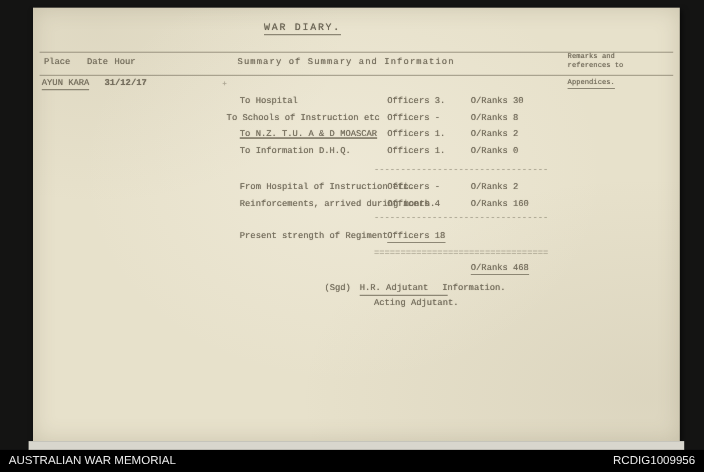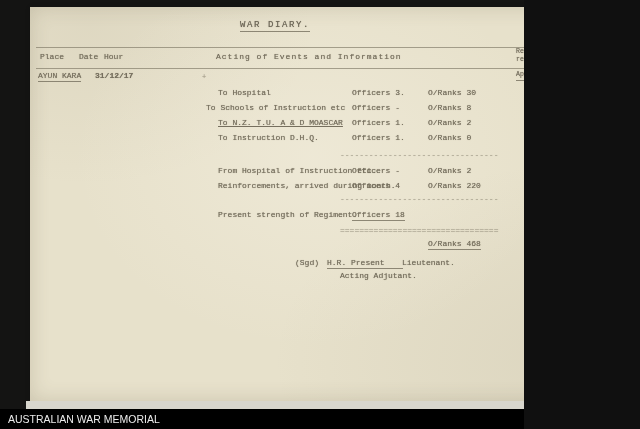--- a/index.html
+++ b/index.html
@@ -1,16 +1,16 @@
 <!DOCTYPE html>
 <html><head>
 <meta charset="utf-8">
 <style>
   html,body{margin:0;padding:0;background:#101010;}
-  .stage{position:relative;width:524px;height:429px;background:#141413;overflow:hidden;
+  .stage{position:relative;width:640px;height:429px;background:#141413;overflow:hidden;
          font-family:"Liberation Mono","DejaVu Sans Mono",monospace;}
   
   .paper{position:absolute;left:30px;top:7px;width:588px;height:394px;
          background:#e7e1cb;
          background-image:
            radial-gradient(ellipse at 48% 38%, rgba(243,238,222,.55) 0%, rgba(0,0,0,0) 55%),
            radial-gradient(ellipse at 10% 5%, rgba(150,140,115,.10) 0%, rgba(0,0,0,0) 30%),
            radial-gradient(ellipse at 95% 90%, rgba(140,130,105,.12) 0%, rgba(0,0,0,0) 40%);
          box-shadow: inset 0 0 20px rgba(95,85,60,.20), 2px 2px 5px rgba(0,0,0,.55);
          color:#766f5e;}
@@ -40,21 +40,21 @@
   <div class="paper">
 
     <div class="ink-dark t9 u" style="left:210px;top:13px;letter-spacing:1.6px;">WAR DIARY.</div>
 
     <div class="rule" style="left:6px;top:40px;width:576px;"></div>
     <div class="rule" style="left:6px;top:61px;width:576px;"></div>
 
     <div class="ink t8" style="left:10px;top:45px;">Place</div>
     <div class="ink t8" style="left:49px;top:45px;">Date</div>
     <div class="ink t8" style="left:74px;top:45px;font-family:Liberation Mono, monospace;">Hour</div>
-    <div class="ink t8" style="left:186px;top:45px;letter-spacing:1px;">Acting of Events and Information</div>
+    <div class="ink t8" style="left:186px;top:45px;letter-spacing:1px;">Summary of Summary and Information</div>
     <div style="left:486px;top:41px;">
       <div class="ink t7" style="position:static;">Remarks and</div>
       <div class="ink t7" style="position:static;">references to</div>
       <div class="ink t7 u" style="position:static;display:inline-block;">Appendices.</div>
     </div>
 
     <div class="ink t8 u" style="left:8px;top:64px;">AYUN KARA</div>
     <div class="ink t8" style="left:65px;top:64px;font-weight:bold;">31/12/17</div>
     <div class="ink t8 faint" style="left:172px;top:66px;font-size:7px;">+</div>
 
@@ -63,45 +63,45 @@
     <div class="ink t8" style="left:398px;top:81px;">O/Ranks 30</div>
 
     <div class="ink t8" style="left:176px;top:96px;text-align:center;">To Schools of Instruction etc</div>
     <div class="ink t8" style="left:322px;top:96px;">Officers -</div>
     <div class="ink t8" style="left:398px;top:96px;">O/Ranks 8</div>
 
     <div class="ink t8" style="left:188px;top:111px;text-decoration:underline;">To N.Z. T.U. A &amp; D MOASCAR</div>
     <div class="ink t8" style="left:322px;top:111px;">Officers 1.</div>
     <div class="ink t8" style="left:398px;top:111px;">O/Ranks 2</div>
 
-    <div class="ink t8" style="left:188px;top:126px;">To Instruction D.H.Q.</div>
+    <div class="ink t8" style="left:188px;top:126px;">To Information D.H.Q.</div>
     <div class="ink t8" style="left:322px;top:126px;">Officers 1.</div>
     <div class="ink t8" style="left:398px;top:126px;">O/Ranks 0</div>
 
     <div class="ink t8 faint" style="left:310px;top:143px;">---------------------------------</div>
 
     <div class="ink t8" style="left:188px;top:159px;">From Hospital of Instruction etc.</div>
     <div class="ink t8" style="left:322px;top:159px;">Officers -</div>
     <div class="ink t8" style="left:398px;top:159px;">O/Ranks 2</div>
 
     <div class="ink t8" style="left:188px;top:174px;">Reinforcements, arrived during month.</div>
     <div class="ink t8" style="left:322px;top:174px;">Officers 4</div>
-    <div class="ink t8" style="left:398px;top:174px;">O/Ranks 220</div>
+    <div class="ink t8" style="left:398px;top:174px;">O/Ranks 160</div>
 
     <div class="ink t8 faint" style="left:310px;top:187px;">---------------------------------</div>
 
     <div class="ink t8" style="left:188px;top:203px;">Present strength of Regiment.</div>
     <div class="ink t8 u" style="left:322px;top:203px;">Officers 18</div>
     <div class="ink t8 u" style="left:398px;top:203px;margin-top:29px;">O/Ranks 468</div>
 
     <div class="ink t8 faint" style="left:310px;top:219px;">=================================</div>
 
     <div class="ink t8" style="left:265px;top:251px;">(Sgd)</div>
-    <div class="ink t8 u" style="left:297px;top:251px;padding-right:18px;">H.R. Present</div>
-    <div class="ink t8" style="left:372px;top:251px;">Lieutenant.</div>
+    <div class="ink t8 u" style="left:297px;top:251px;padding-right:18px;">H.R. Adjutant</div>
+    <div class="ink t8" style="left:372px;top:251px;">Information.</div>
     <div class="ink t8" style="left:310px;top:264px;">Acting Adjutant.</div>
 
   </div>
 
   <div class="scan-edge"></div>
 
   <div class="footer-bar">
     <span class="fl">AUSTRALIAN WAR MEMORIAL</span>
     <span class="fr">RCDIG1009956</span>
   </div>

